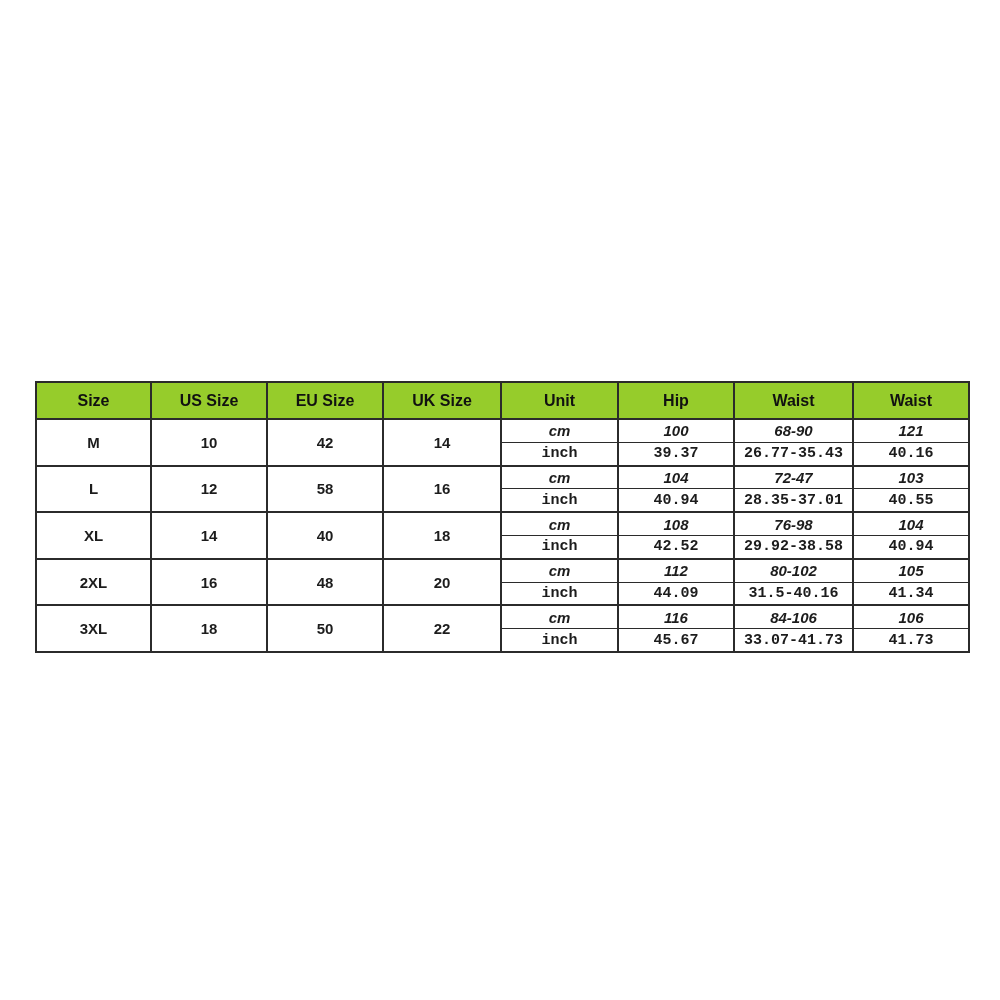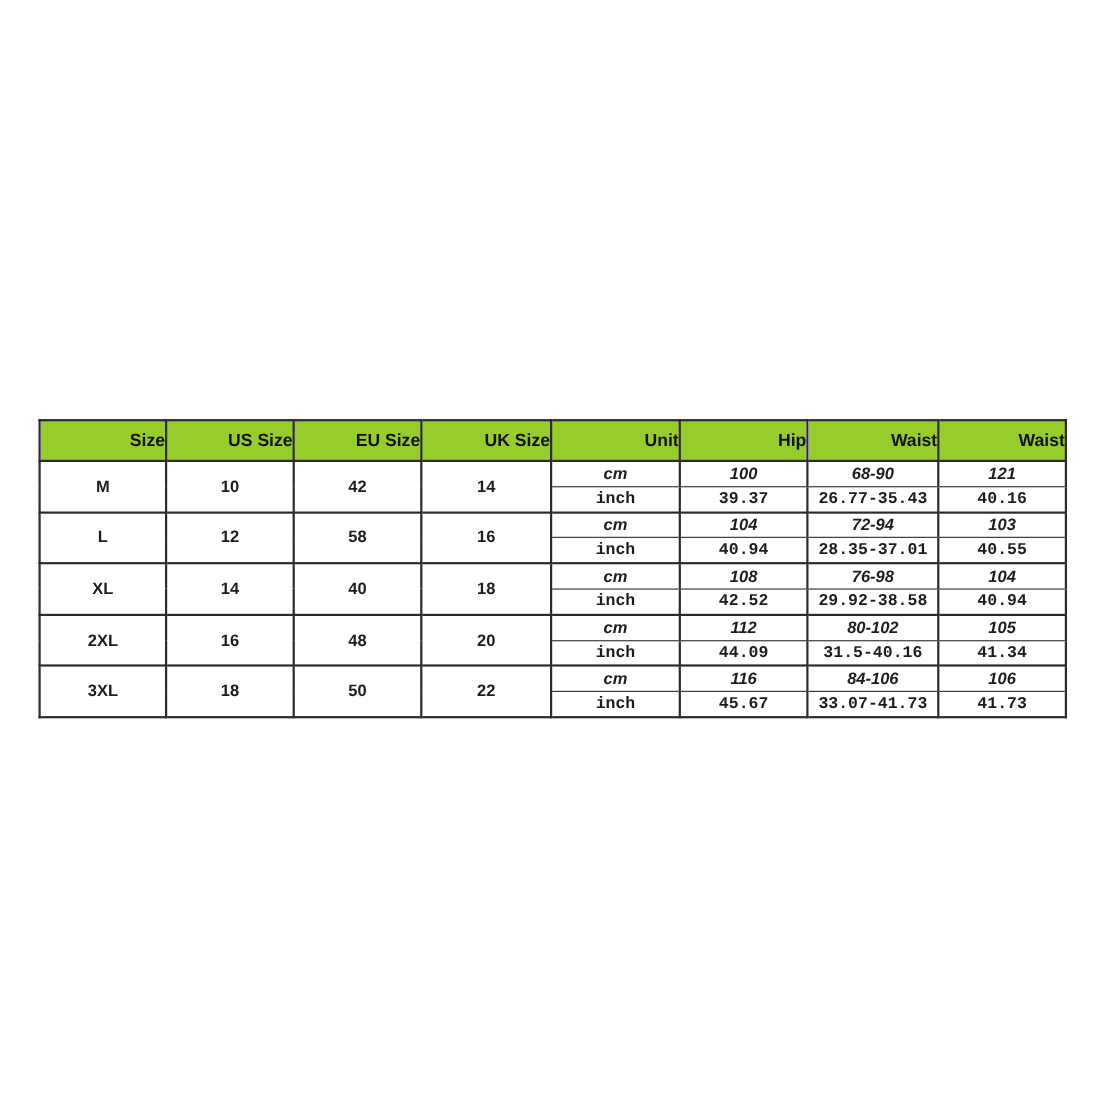--- a/index.html
+++ b/index.html
@@ -40,21 +40,20 @@
     padding: 0;
     overflow: hidden;
     white-space: nowrap;
   }
   table.size-chart thead tr { height: 37px; }
   table.size-chart thead th {
     background: var(--header-bg);
     color: var(--header-text);
     font-size: 16px;
     font-weight: bold;
-    text-align: right;
   }
   table.size-chart tbody tr { height: 23.3px; }
   table.size-chart tbody td {
     color: var(--body-text);
     font-size: 15px;
     font-weight: bold;
     background: var(--background);
   }
   
   table.size-chart tr.row-cm td:not(.merge) { border-bottom-width: 1px; font-style: italic; }
@@ -106,21 +105,21 @@
         <td>40.16</td>
       </tr>
 
       <tr class="row-cm">
         <td class="merge" rowspan="2">L</td>
         <td class="merge" rowspan="2">12</td>
         <td class="merge" rowspan="2">58</td>
         <td class="merge" rowspan="2">16</td>
         <td>cm</td>
         <td>104</td>
-        <td>72-94</td>
+        <td>72-47</td>
         <td>103</td>
       </tr>
       <tr class="row-inch">
         <td>inch</td>
         <td>40.94</td>
         <td>28.35-37.01</td>
         <td>40.55</td>
       </tr>
 
       <tr class="row-cm">

